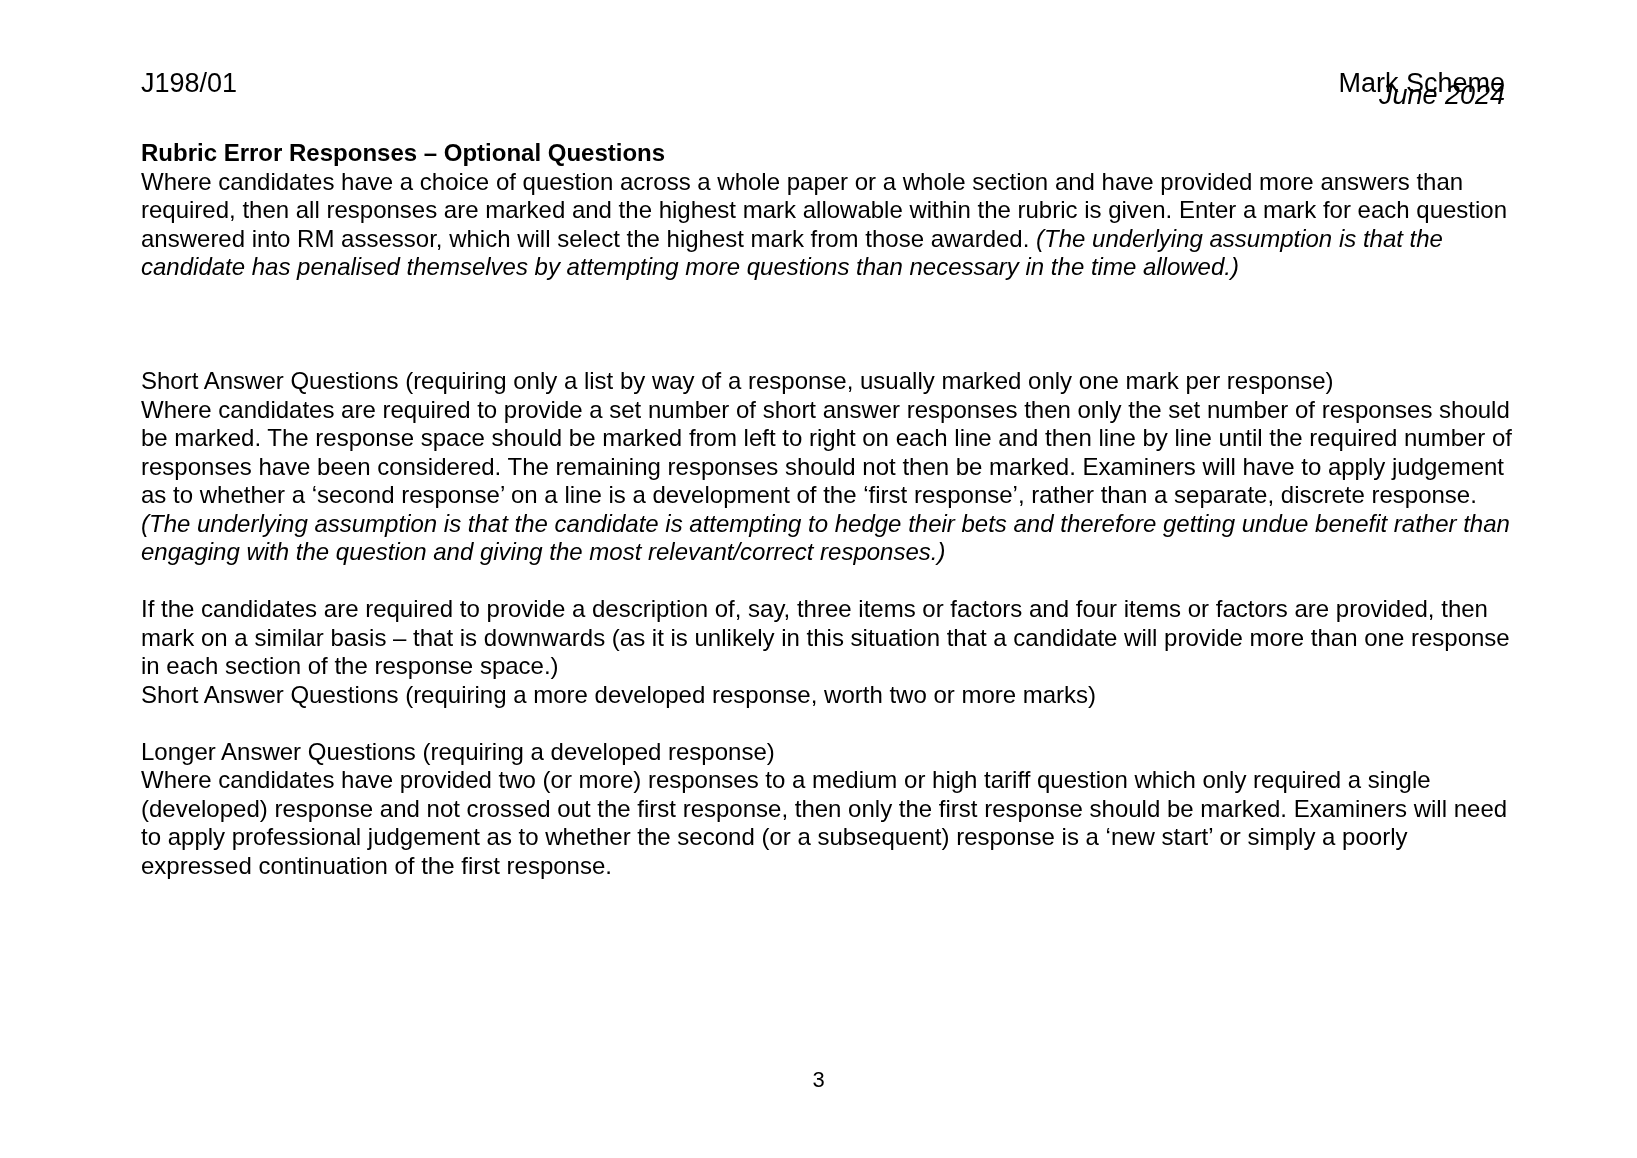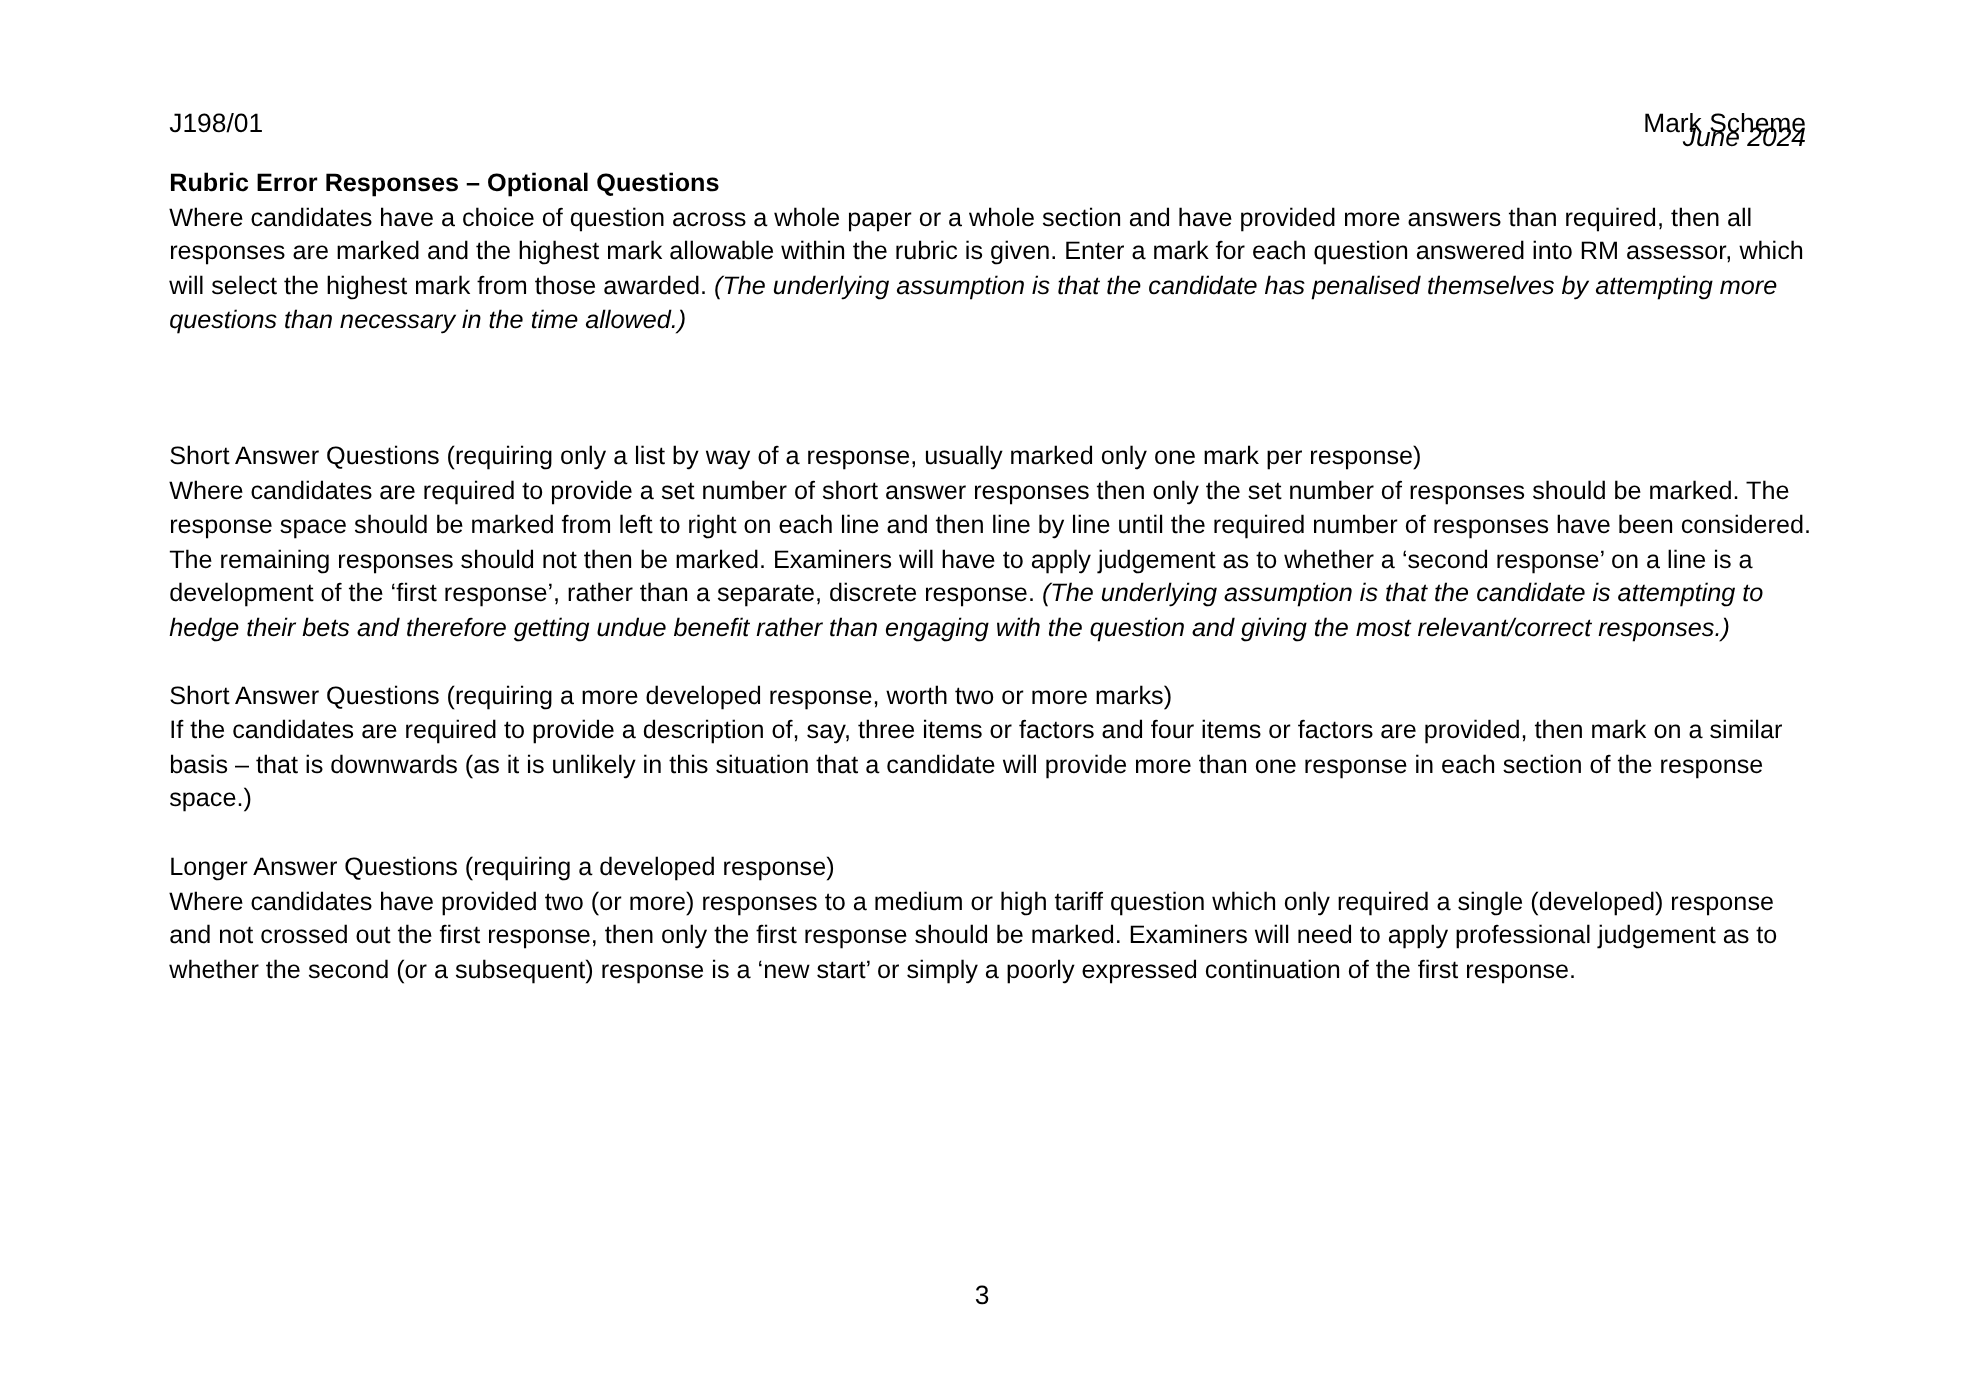--- a/index.html
+++ b/index.html
@@ -14,34 +14,33 @@
       overflow: hidden;
       font-family: "Liberation Sans", sans-serif;
       color: #000000;
     }
     .page-header {
       position: absolute;
       top: 68px;
       left: 141px;
       width: 1364px;
       height: 30px;
-      font-size: 22px;
+      font-size: 27px;
       line-height: 30px;
-      margin-top: 20px;
     }
     .page-header .hl { position: absolute; left: 0; top: 0; }
     .page-header .hc { position: absolute; left: 0; right: 0; top: 0; text-align: right; }
     .page-header .hr { position: absolute; right: 0; top: 12px; font-style: italic; }
 
     .content {
       position: absolute;
       top: 139px;
       left: 141px;
       width: 1372px;
-      font-size: 21px;
+      font-size: 24px;
       line-height: 28.5px;
     }
     .section { margin: 0; }
     .section p { margin: 0; }
     .section-title { font-weight: bold; }
     .gap-big { height: 57px; }
     .gap { height: 28.5px; }
     .bold { font-weight: normal; }
     .ital { font-style: italic; }
 
@@ -77,22 +76,22 @@
   <div class="gap"></div>
 
   <div class="section">
     <p><span class="bold">Short Answer Questions</span><span> (requiring only a list by way of a response, usually marked only </span><span class="bold">one mark per response</span><span>)</span></p>
     <p><span>Where candidates are required to provide a set number of short answer responses then only the set number of responses should be marked. The response space should be marked from left to right on each line and then line by line until the required number of responses have been considered.  The remaining responses should not then be marked. Examiners will have to apply judgement as to whether a ‘second response’ on a line is a development of the ‘first response’, rather than a separate, discrete response.  </span><span class="ital">(The underlying assumption is that the candidate is attempting to hedge their bets and therefore getting undue benefit rather than engaging with the question and giving the most relevant/correct responses.)</span></p>
   </div>
 
   <div class="gap"></div>
 
   <div class="section">
+    <p>If the candidates are required to provide a description of, say, three items or factors and four items or factors are provided, then mark on a similar basis – that is downwards (as it is unlikely in this situation that a candidate will provide more than one response in each section of the response space.)</p>
     <p><span class="bold">Short Answer Questions</span><span> (requiring a more developed response, worth </span><span class="bold">two or more marks</span><span>)</span></p>
-    <p>If the candidates are required to provide a description of, say, three items or factors and four items or factors are provided, then mark on a similar basis – that is downwards (as it is unlikely in this situation that a candidate will provide more than one response in each section of the response space.)</p>
   </div>
 
   <div class="gap"></div>
 
   <div class="section">
     <p><span class="bold">Longer Answer Questions</span><span> (requiring a developed response)</span></p>
     <p>Where candidates have provided two (or more) responses to a medium or high tariff question which only required a single (developed) response and not crossed out the first response, then only the first response should be marked. Examiners will need to apply professional judgement as to whether the second (or a subsequent) response is a ‘new start’ or simply a poorly expressed continuation of the first response.</p>
   </div>
 
   <div class="gap"></div>

